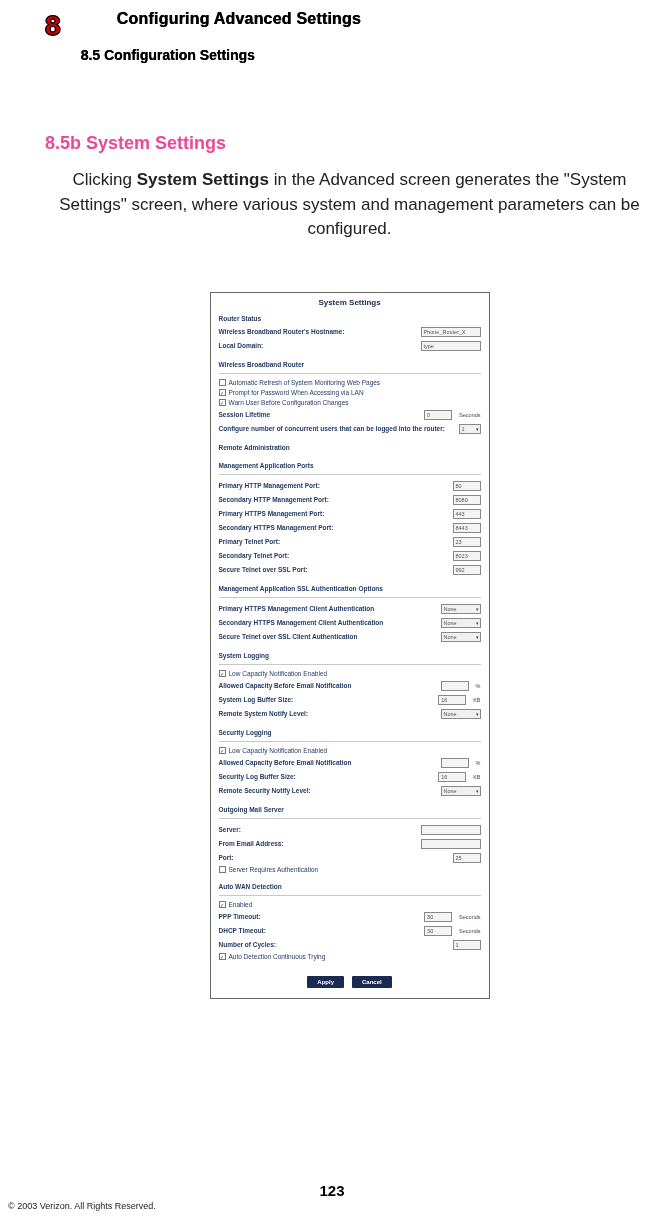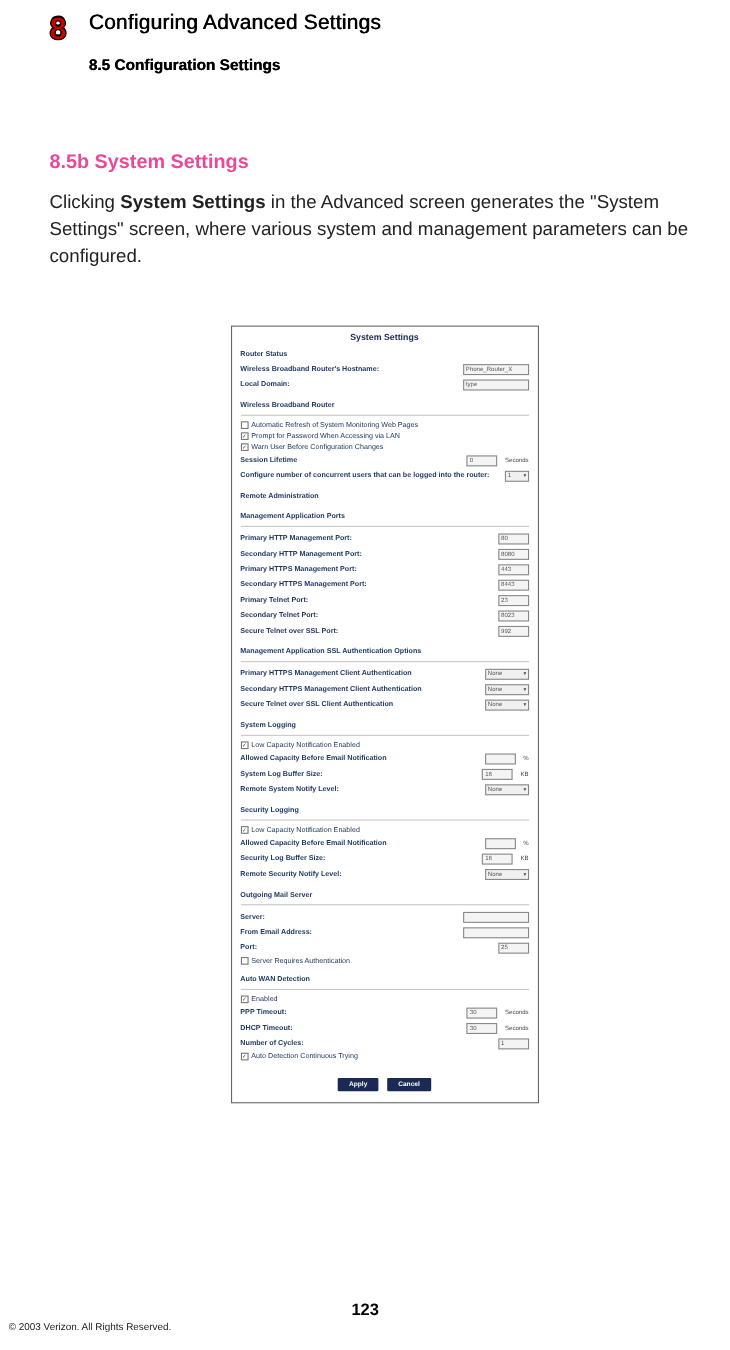--- a/index.html
+++ b/index.html
@@ -22,42 +22,44 @@
       font-size: 28px;
       font-weight: 900;
       color: #c00;
       text-shadow: 1px 0 0 #000, -1px 0 0 #000, 0 1px 0 #000, 0 -1px 0 #000;
       -webkit-text-stroke: 0.5px #000;
       line-height: 1;
       margin-top: 2px;
     }
     .header-text { padding-top: 0; }
     .chapter-title {
-      font-size: 19px;
-      font-weight: 400;
+      font-size: 16px;
+      font-weight: 700;
       text-shadow: 0.5px 0 0 #000;
       letter-spacing: 0.2px;
+      margin-left: 36px;
     }
     .section-title {
       font-size: 14px;
       font-weight: 700;
       text-shadow: 0.3px 0 0 #000;
       margin-top: 19px;
     }
     .body-area { padding: 70px 10px 0 45px; }
     .sub-heading {
       font-size: 18px;
       font-weight: 700;
       color: #ec4899;
       margin-bottom: 14px;
     }
     .para {
       font-size: 17px;
       line-height: 1.45;
       color: #222;
+      text-align: center;
     }
     .para b { font-weight: 700; }
 
     
     .figure {
       width: 280px;
       margin: 50px auto 0;
       border: 1px solid #666;
       background: #fff;
       font-size: 6.5px;

